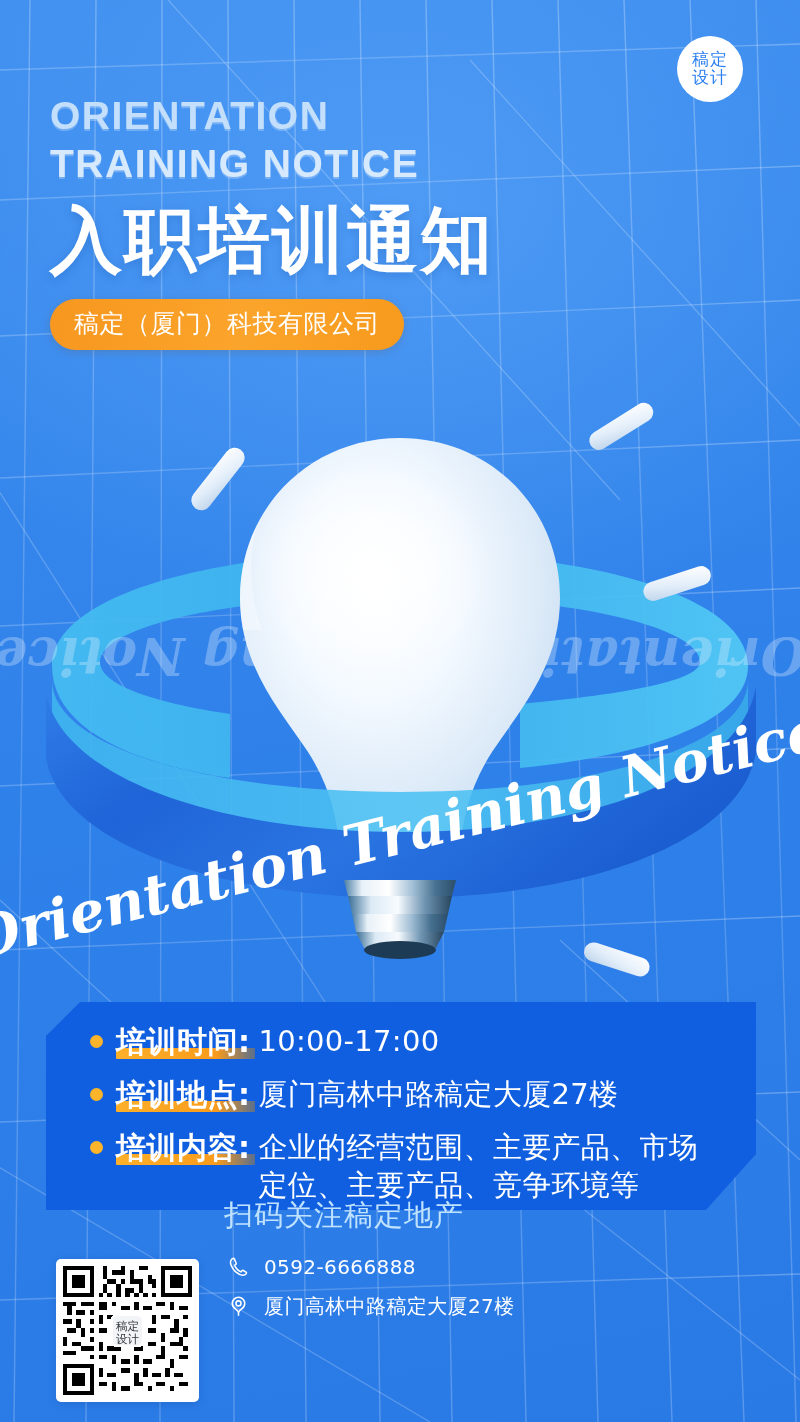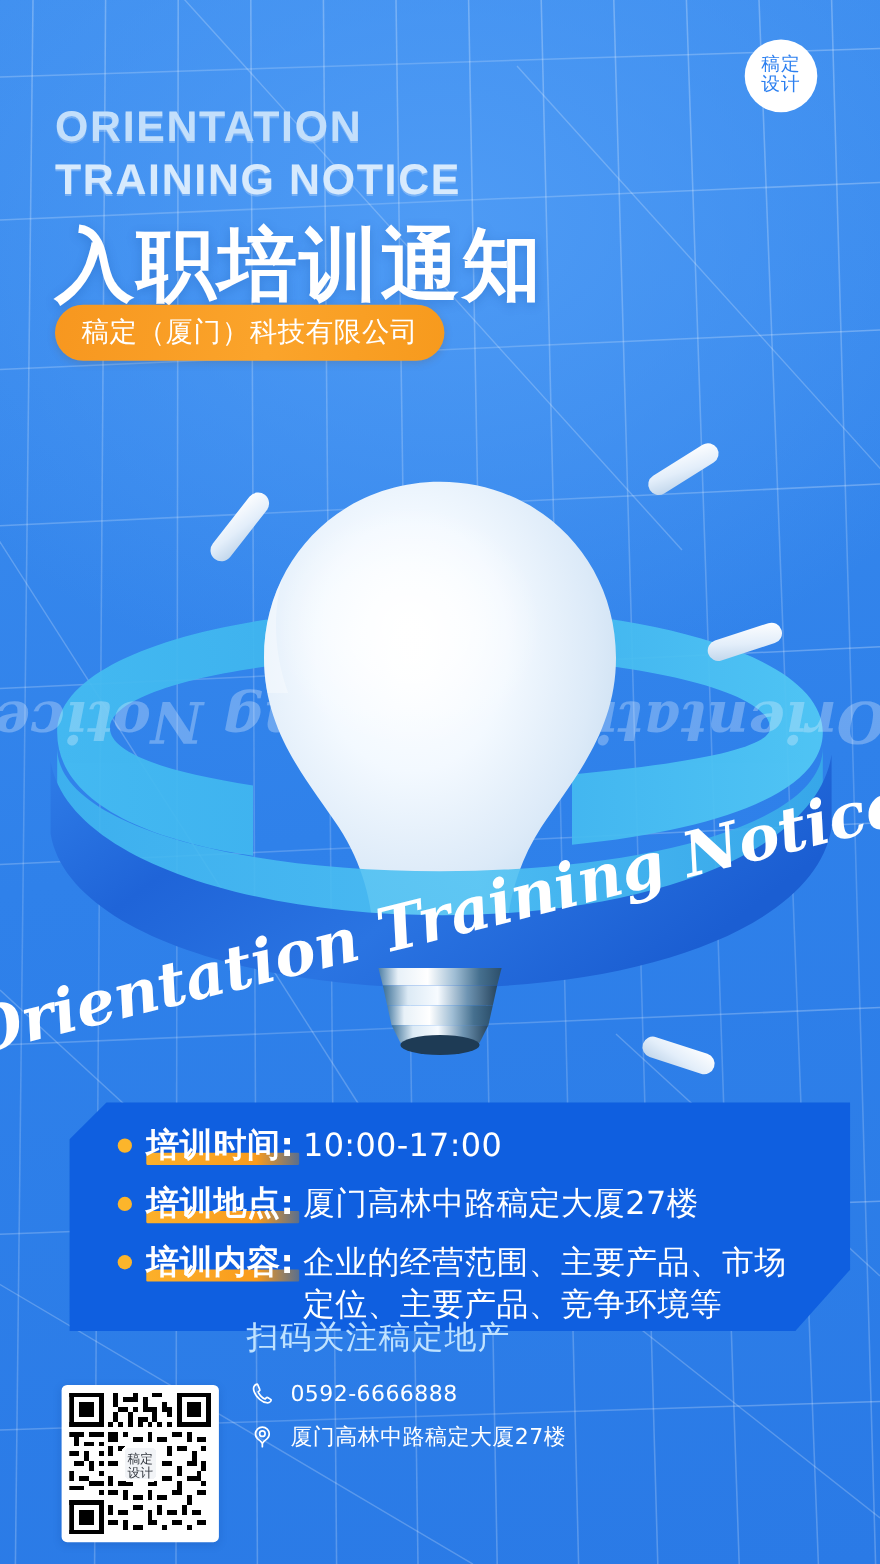--- a/index.html
+++ b/index.html
@@ -43,39 +43,38 @@
   .title-cn{
     margin-top:16px;
     color:#ffffff;
     font-size:72px;font-weight:bold;letter-spacing:2px;line-height:1.02;
     font-family:"DejaVu Sans","Liberation Sans",sans-serif;
     text-shadow:0 3px 10px rgba(10,60,140,.22);
     white-space:nowrap;
   }
 
   .company-pill{
-    display:inline-block;
+    display:inline-block;margin-top:22px;
     padding:8px 24px 10px 24px;border-radius:26px;
     background:linear-gradient(100deg,#f7971f 0%,#fba42b 55%,#f79a1d 100%);
     color:#ffffff;font-size:25px;font-weight:500;letter-spacing:.5px;
     font-family:"DejaVu Sans","Liberation Sans",sans-serif;
     box-shadow:0 2px 8px rgba(120,60,0,.18);
   }
 
   
   .hero{position:absolute;left:0;top:380px;width:800px;height:630px;}
   .hero svg{position:absolute;left:0;top:0;width:800px;height:630px;overflow:visible;}
 
   
   .info-panel{
     position:absolute;left:46px;top:1002px;width:710px;height:208px;
     background:#0f5fe0;
     clip-path:polygon(34px 0, 710px 0, 710px 152px, 660px 208px, 0 208px, 0 34px);
     box-shadow:0 4px 18px rgba(8,50,130,.20);
-    margin-left:17px;
   }
   .info-rows{position:absolute;left:44px;top:20px;right:18px;}
   .info-row{display:flex;align-items:flex-start;margin-bottom:13px;}
   .info-row:last-child{margin-bottom:0;}
   .bullet{
     width:13px;height:13px;border-radius:50%;background:#fcb52b;
     flex:0 0 13px;margin-top:13px;margin-right:13px;
   }
   .label-wrap{position:relative;flex:0 0 auto;margin-right:8px;}
   .label-wrap .hl{

